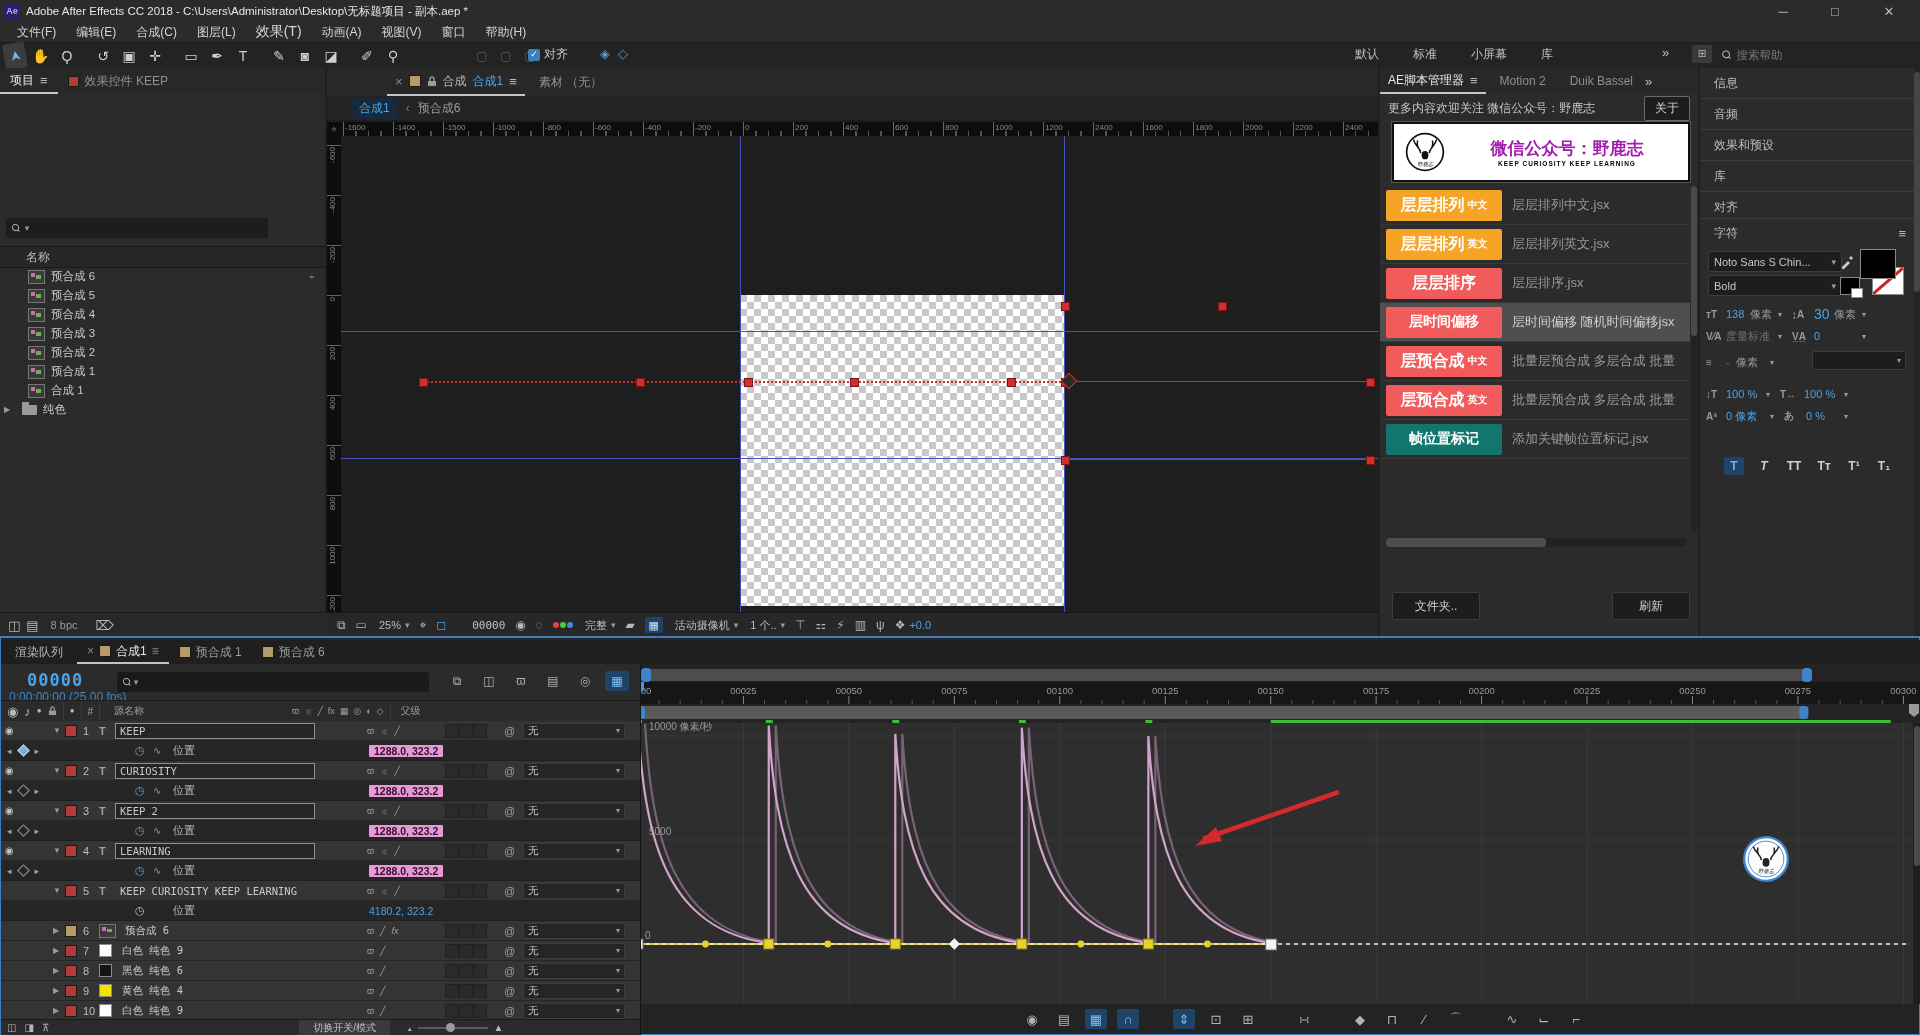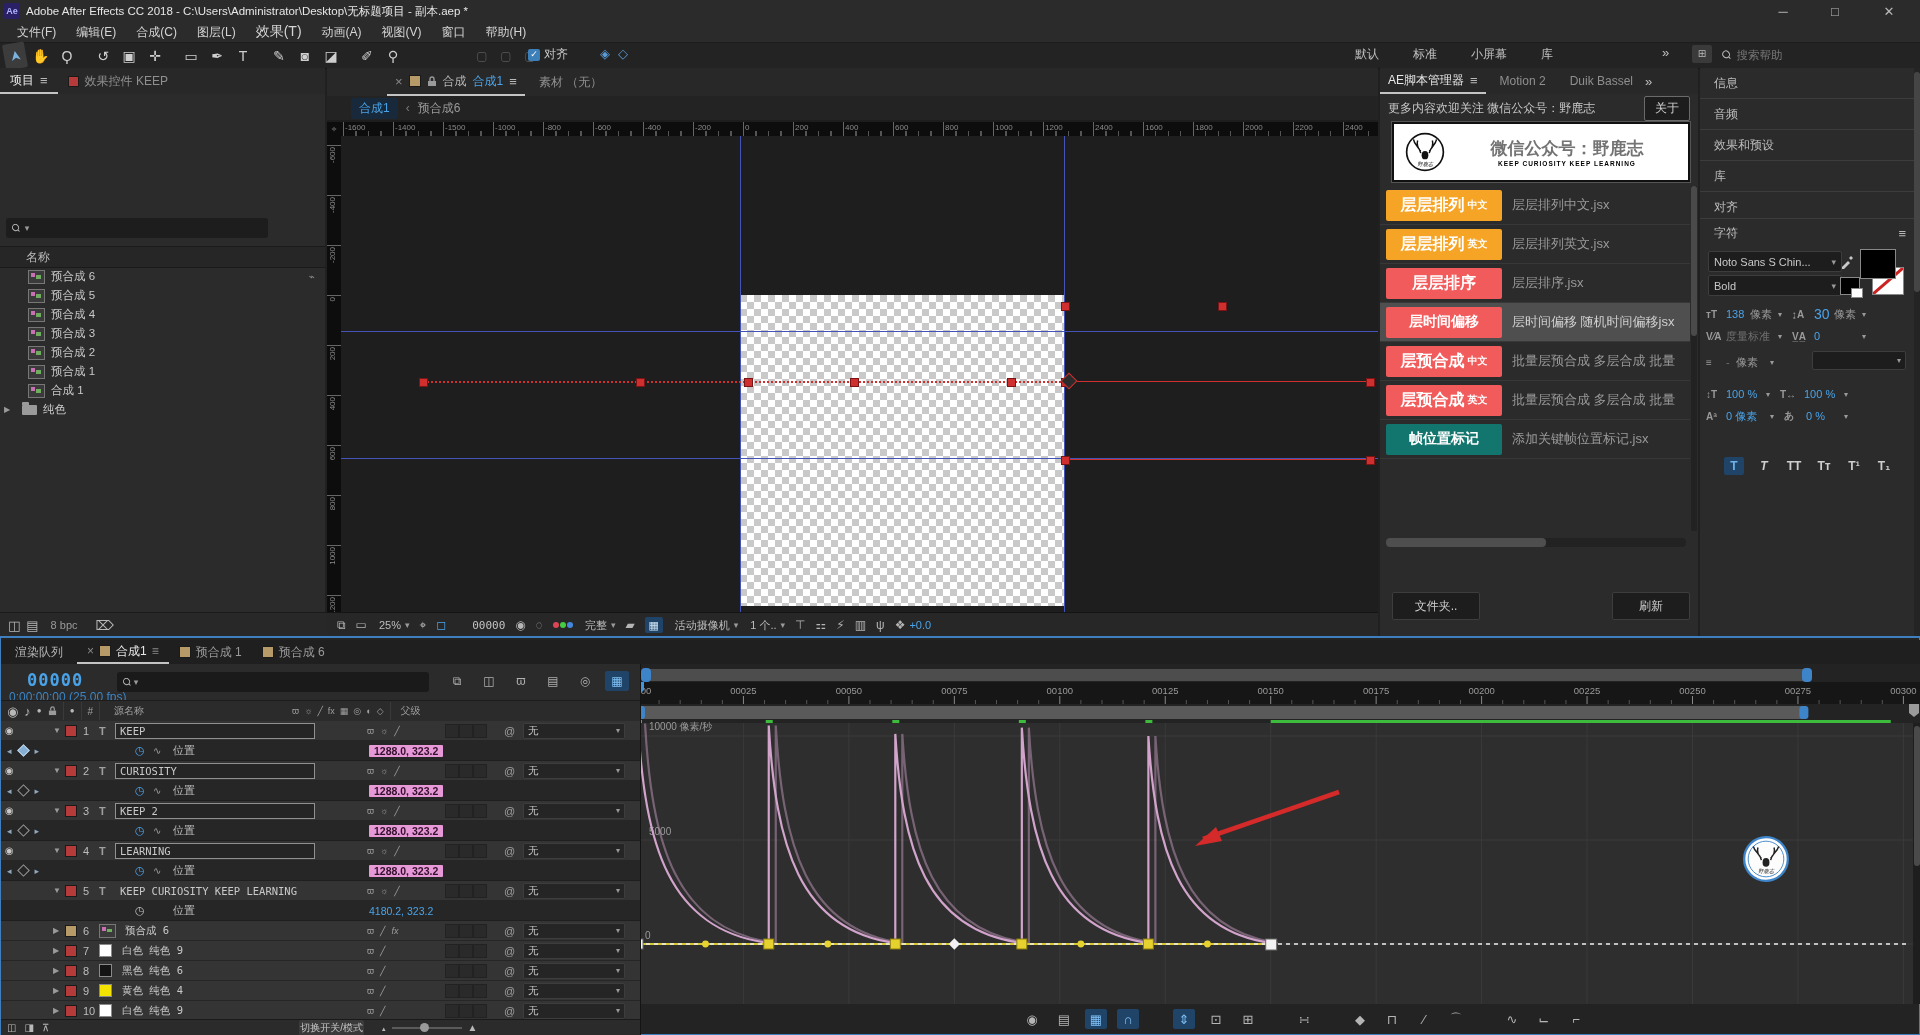--- a/index.html
+++ b/index.html
@@ -342,21 +342,21 @@
     </div>
 
     <div class="abs flex" style="left:12px;top:54px;width:294px;height:56px;background:#ffffff;border:2px solid #101010;box-shadow:0 0 0 1px #555;">
       <svg width="42" height="42" viewBox="0 0 40 40" style="margin-left:10px;">
         <circle cx="20" cy="20" r="17.5" fill="#fff" stroke="#111" stroke-width="1.6"></circle>
         <path d="M16 21 C15 15 10 14 9 8 M16 19 C13 17 12 12 13 9 M24 21 C25 15 30 14 31 8 M24 19 C27 17 28 12 27 9" fill="none" stroke="#111" stroke-width="1.4"></path>
         <ellipse cx="20" cy="23" rx="3.2" ry="4" fill="#111"></ellipse>
         <text x="20" y="33.5" font-size="5" text-anchor="middle" fill="#111" font-style="italic">野鹿志</text>
       </svg>
       <div style="flex:1;text-align:center;">
-        <div style="color:#737373;font-weight:bold;font-size:17px;">微信公众号：野鹿志</div>
+        <div style="color:#a21caf;font-weight:bold;font-size:17px;">微信公众号：野鹿志</div>
         <div style="color:#000;font-weight:bold;font-size:6.5px;letter-spacing:1px;">KEEP CURIOSITY KEEP LEARNING</div>
       </div>
     </div>
     <div class="abs" id="script-rows" style="left:0;top:118px;width:310px;height:345px;overflow:hidden;">
         <div style="position: relative; height: 38px; display: flex; align-items: center; border-bottom: 1px solid rgb(56, 56, 56);">
           <span style="margin-left: 6px; width: 116px; height: 31px; display: flex; align-items: center; justify-content: center; gap: 3px; border-radius: 2px; background: rgb(246, 164, 38); color: rgb(255, 255, 255); font-weight: bold;">
             <span style="font-size: 16px;">层层排列</span>
             <span style="font-size: 10px;">中文</span>
           </span>
           <span style="margin-left: 10px; color: rgb(154, 154, 154); font-size: 13px; white-space: nowrap; overflow: hidden; width: 168px;">层层排列中文.jsx</span>
@@ -830,21 +830,21 @@
               <span>无</span>
               <span style="font-size: 8px; color: rgb(154, 154, 154);">▾</span>
             </span>
           </div>
         </div>
 
       <div class="abs flex" style="left:0;top:355px;width:639px;height:16px;background:#2b2b2b;border-top:1px solid #1a1a1a;">
         <span class="ic" style="margin-left:6px;font-size:10px;">◫</span>
         <span class="ic" style="margin-left:8px;font-size:10px;">◨</span>
         <span class="ic" style="margin-left:8px;font-size:10px;">⊼</span>
-        <span style="margin-left:250px;background:#3a3a3a;border-radius:2px;padding:1px 1px;font-size:10px;color:#c4c4c4;">切换开关/模式</span>
+        <span style="margin-left:250px;background:#3a3a3a;border-radius:2px;padding:1px 14px;font-size:10px;color:#c4c4c4;">切换开关/模式</span>
         <span class="ic" style="margin-left:18px;font-size:7px;">▴</span>
         <span style="position:relative;width:70px;height:2px;background:#5a5a5a;margin:0 6px;">
           <span style="position:absolute;left:28px;top:-4px;width:9px;height:9px;background:#9a9a9a;border-radius:50%;"></span>
         </span>
         <span class="ic" style="font-size:10px;">▲</span>
       </div>
     </div>
 
     <svg class="abs" id="graph-svg" width="1279" height="340" viewBox="0 0 1279 340" style="left:640px;top:26px;">
         <rect x="0" y="0" width="1279" height="340" fill="#232323"></rect>

